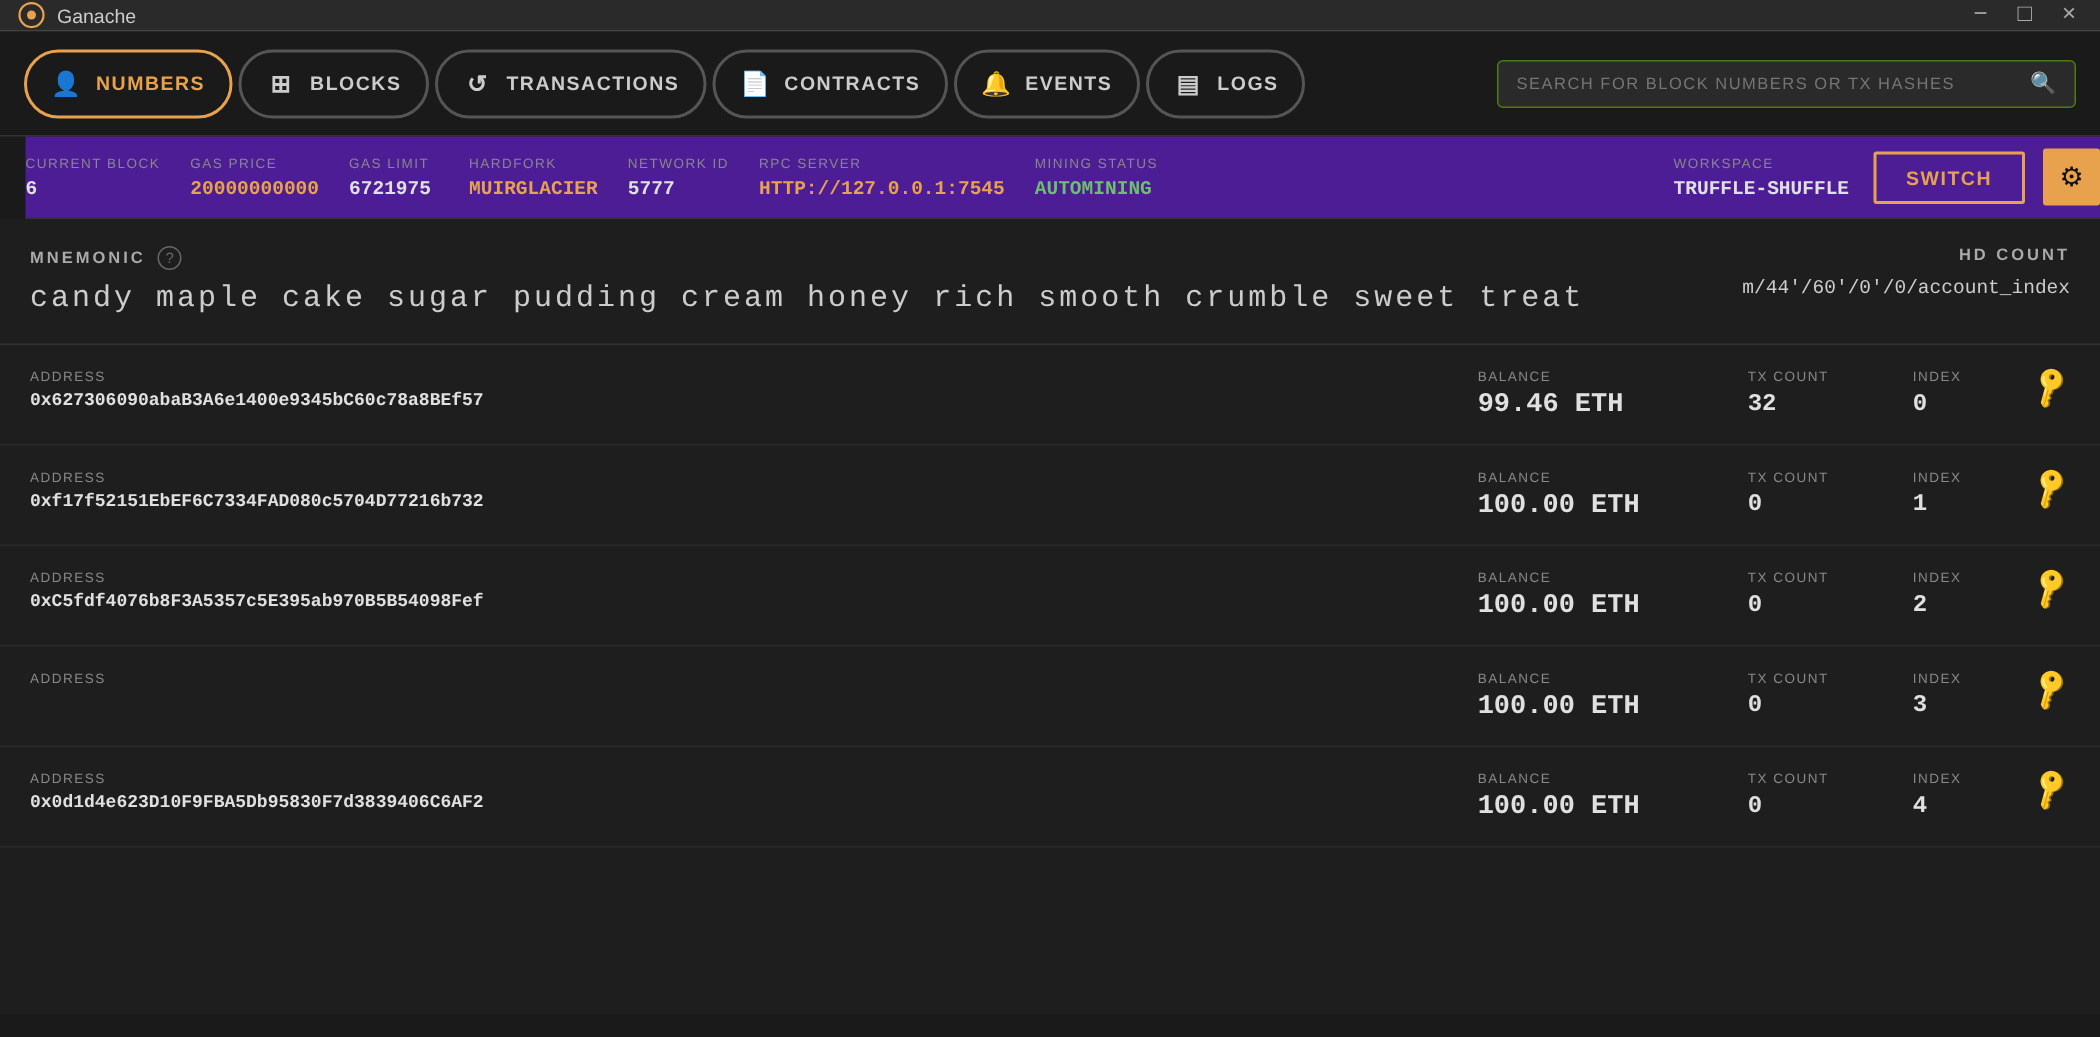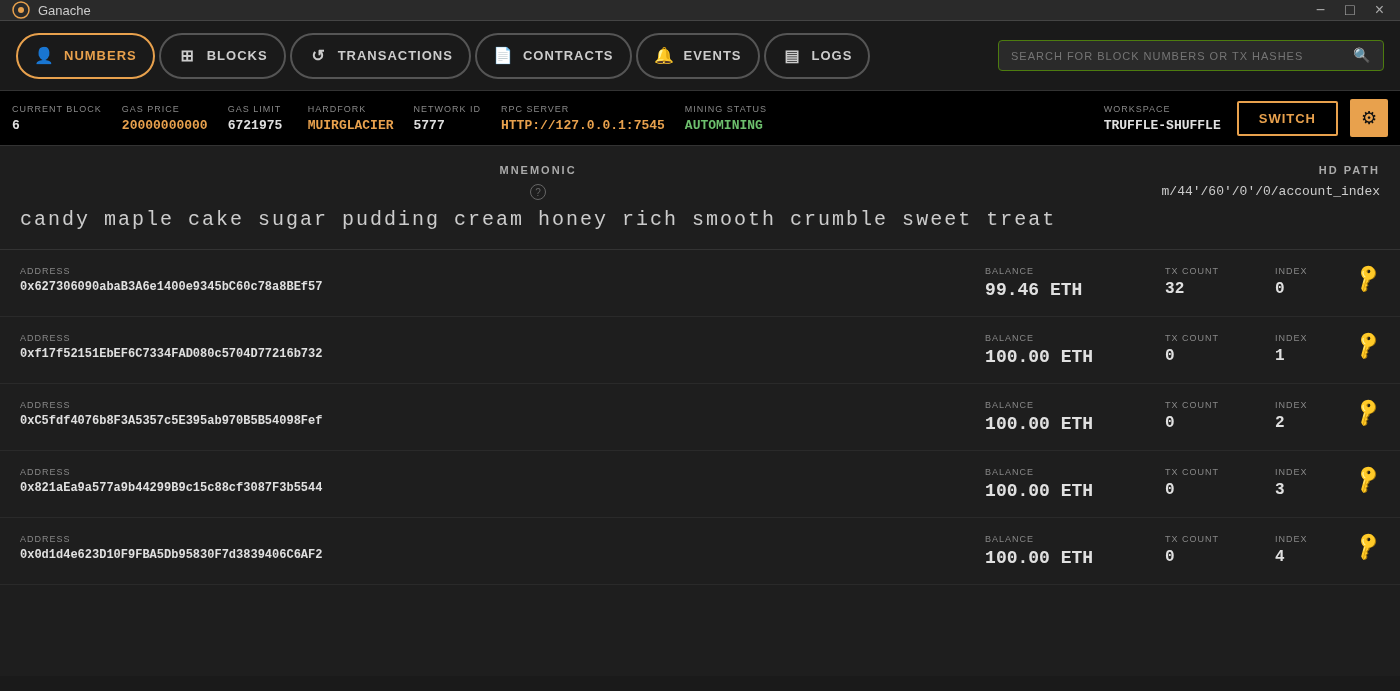--- a/index.html
+++ b/index.html
@@ -106,27 +106,28 @@
       font-size: 11px;
       font-family: Arial, sans-serif;
       letter-spacing: 1px;
       width: 100%;
       outline: none;
     }
     .search-icon { color: #666; font-size: 14px; }
 
     
     .status-bar {
-      background: #000000;
+      background: #4c1d95;
       height: 55px;
       display: flex;
       align-items: center;
-      padding: 0 12px;
+      padding: 0 0;
       gap: 0;
       border-bottom: 1px solid #333;
+      margin-left: 17px;
     }
     .status-item {
       display: flex;
       flex-direction: column;
       padding: 0 20px 0 0;
       min-width: 80px;
     }
     .status-label {
       color: #888;
       font-size: 9px;
@@ -192,21 +193,20 @@
       display: flex;
       justify-content: space-between;
       align-items: flex-start;
     }
     .mnemonic-left { display: flex; flex-direction: column; }
     .mnemonic-header {
       display: flex;
       align-items: center;
       gap: 8px;
       margin-bottom: 8px;
-      flex-direction: column;
     }
     .mnemonic-label {
       color: #aaa;
       font-size: 11px;
       font-family: Arial, sans-serif;
       letter-spacing: 2px;
       font-weight: 600;
     }
     .mnemonic-help {
       width: 16px;
@@ -384,21 +384,21 @@
 
   <div class="mnemonic-section">
     <div class="mnemonic-left">
       <div class="mnemonic-header">
         <span class="mnemonic-label">MNEMONIC</span>
         <span class="mnemonic-help">?</span>
       </div>
       <span class="mnemonic-words">candy maple cake sugar pudding cream honey rich smooth crumble sweet treat</span>
     </div>
     <div class="hd-path-section">
-      <div class="hd-path-label">HD PATH</div>
+      <div class="hd-path-label">HD COUNT</div>
       <div class="hd-path-value">m/44'/60'/0'/0/account_index</div>
     </div>
   </div>
 
   <div id="accounts-container">
       <div class="account-row">
       <div class="account-address-section">
         <div class="field-label">ADDRESS</div>
         <div class="address-value">0x627306090abaB3A6e1400e9345bC60c78a8BEf57</div>
       </div>
@@ -450,21 +450,20 @@
       </div>
       <div class="index-section">
         <div class="field-label">INDEX</div>
         <div class="count-value">2</div>
       </div>
       <span class="key-icon" title="Show private key">🔑</span>
     </div>
       <div class="account-row">
       <div class="account-address-section">
         <div class="field-label">ADDRESS</div>
-        <div class="address-value">0x821aEa9a577a9b44299B9c15c88cf3087F3b5544</div>
       </div>
       <div class="balance-section">
         <div class="field-label">BALANCE</div>
         <div class="balance-value">100.00 ETH</div>
       </div>
       <div class="tx-count-section">
         <div class="field-label">TX COUNT</div>
         <div class="count-value">0</div>
       </div>
       <div class="index-section">

